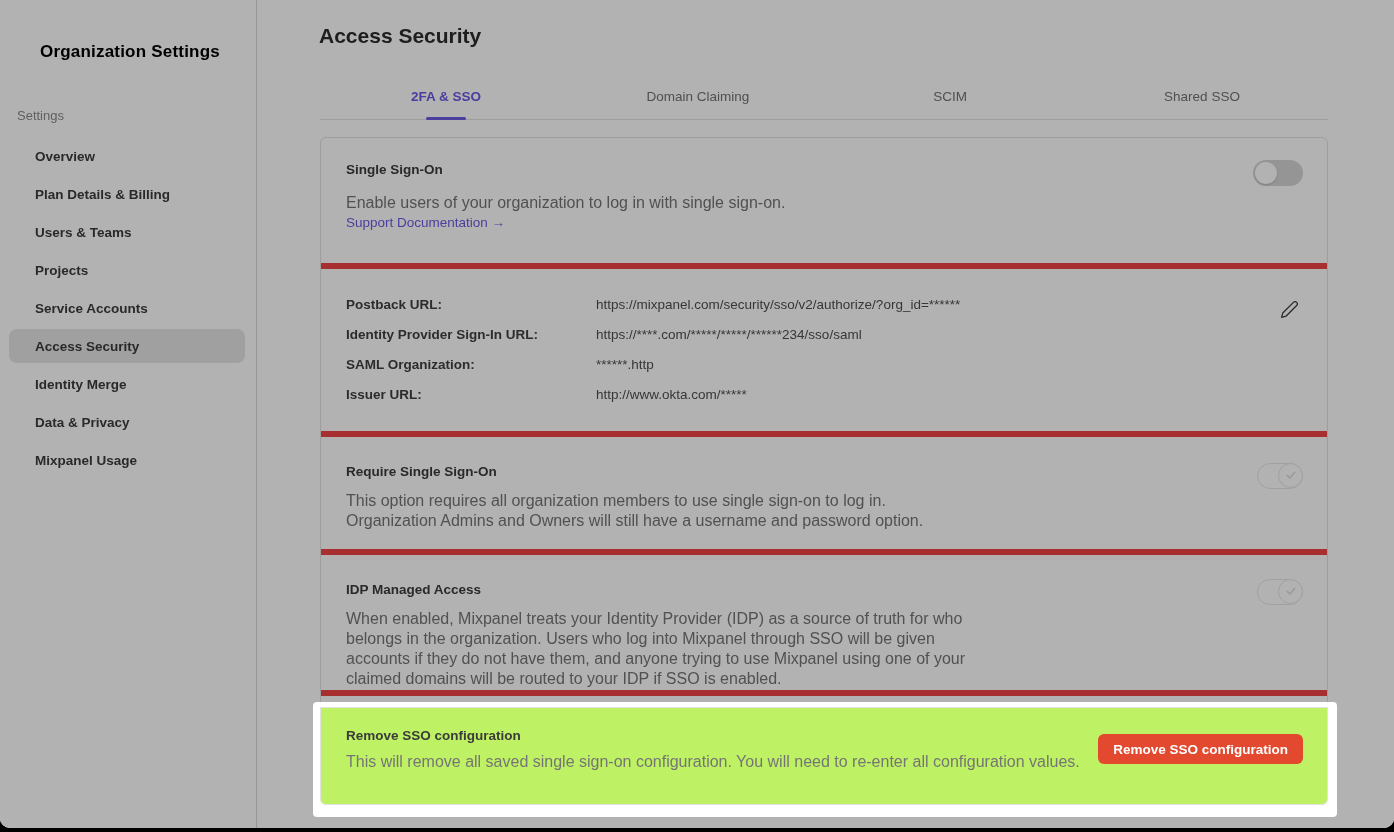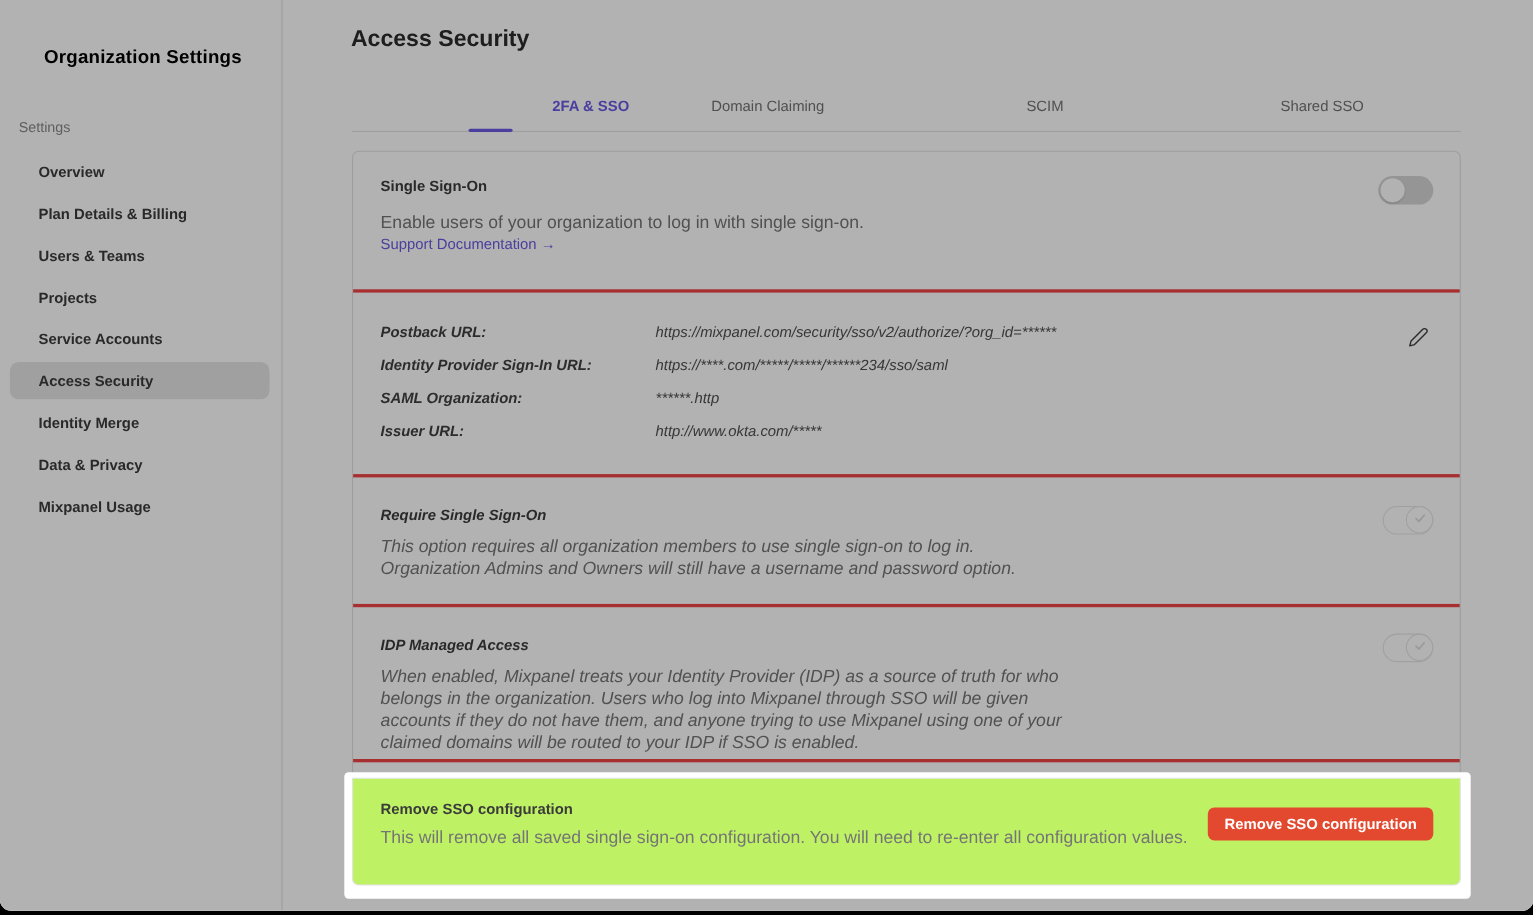--- a/index.html
+++ b/index.html
@@ -15,27 +15,27 @@
                font-size:13.5px; font-weight:600; color:#3c3c3c; cursor:pointer; }
   .side-item.active { margin-left:9px; margin-right:11px; padding-left:26px; background:#e6e6e6; border-radius:8px; }
 
   
   .main { position:absolute; left:257px; top:0; right:0; height:100%; background:#fff; }
   .page-title { position:absolute; left:62px; top:24px; font-size:21px; font-weight:700; color:#2b2b2b; }
 
   .tabs { position:absolute; left:63px; top:76px; width:1008px; height:44px; display:flex; border-bottom:1px solid #e3e3e3; }
   .tab { flex:1; position:relative; display:flex; justify-content:center; align-items:flex-start; padding-top:13px;
          font-size:13.5px; color:#737373; cursor:pointer; }
-  .tab.active { color:#6a5ae3; font-weight:600;justify-content:flex-end; }
+  .tab.active { color:#6a5ae3; font-weight:600; }
   .tab-underline { position:absolute; bottom:-1px; left:50%; transform:translateX(-50%); width:40px; height:3px;
                    background:#6a5ae3; border-radius:2px; }
 
   .card { position:absolute; left:63px; top:137px; width:1008px; border:1px solid #e2e2e2; border-radius:6px; background:#fff; }
   .section { position:relative; padding-left:25px; }
-  .section + .section { border-top:3px solid #ef4444;font-style:italic; }
+  .section + .section { border-top:6px solid #ef4444; }
   .sec-title { font-size:13.5px; font-weight:600; color:#3b3b3b; }
   .sec-desc { font-size:16px; color:#757575; line-height:20px; }
   .sec-link { font-size:13.5px; color:#6a5ae3; cursor:pointer; text-decoration:none; display:inline-block; }
 
   .sec-sso { height:125px; }
   .sec-sso .sec-title { padding-top:24px; }
   .sec-sso .sec-desc { padding-top:16px; }
   .sec-sso .sec-link { margin-top:0; }
 
   .sec-config { height:168px; padding-top:28px; }

